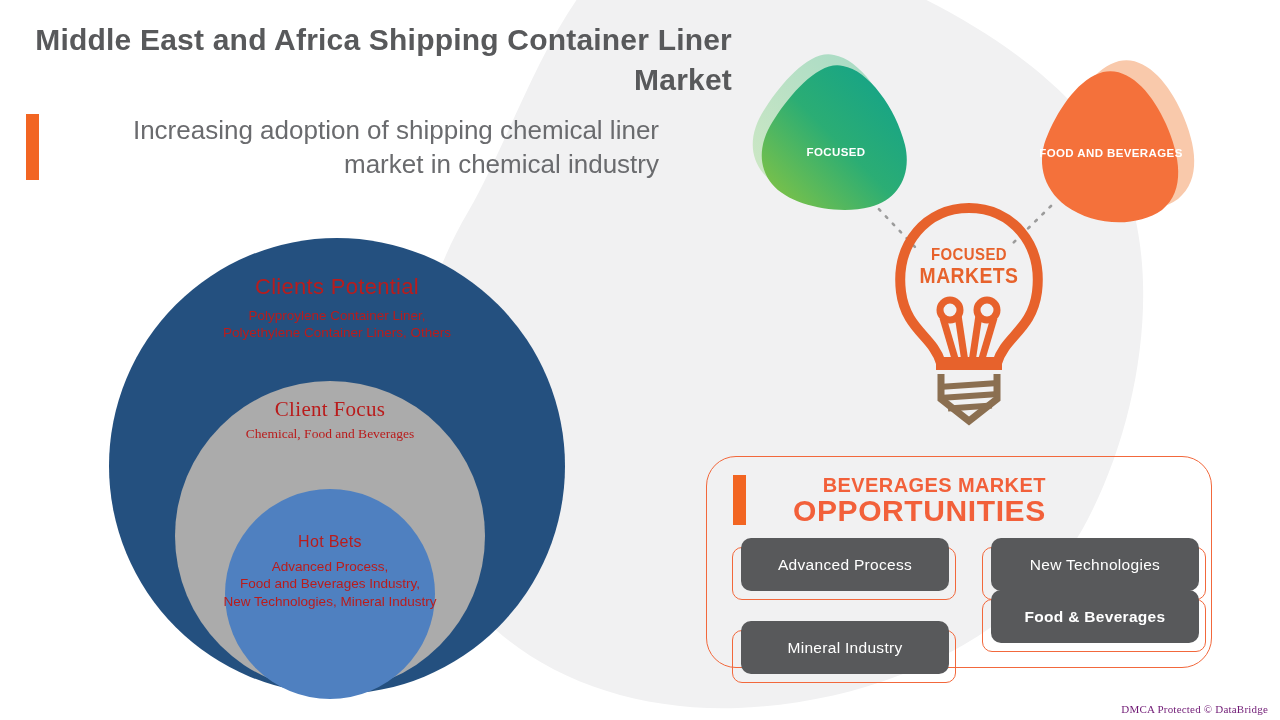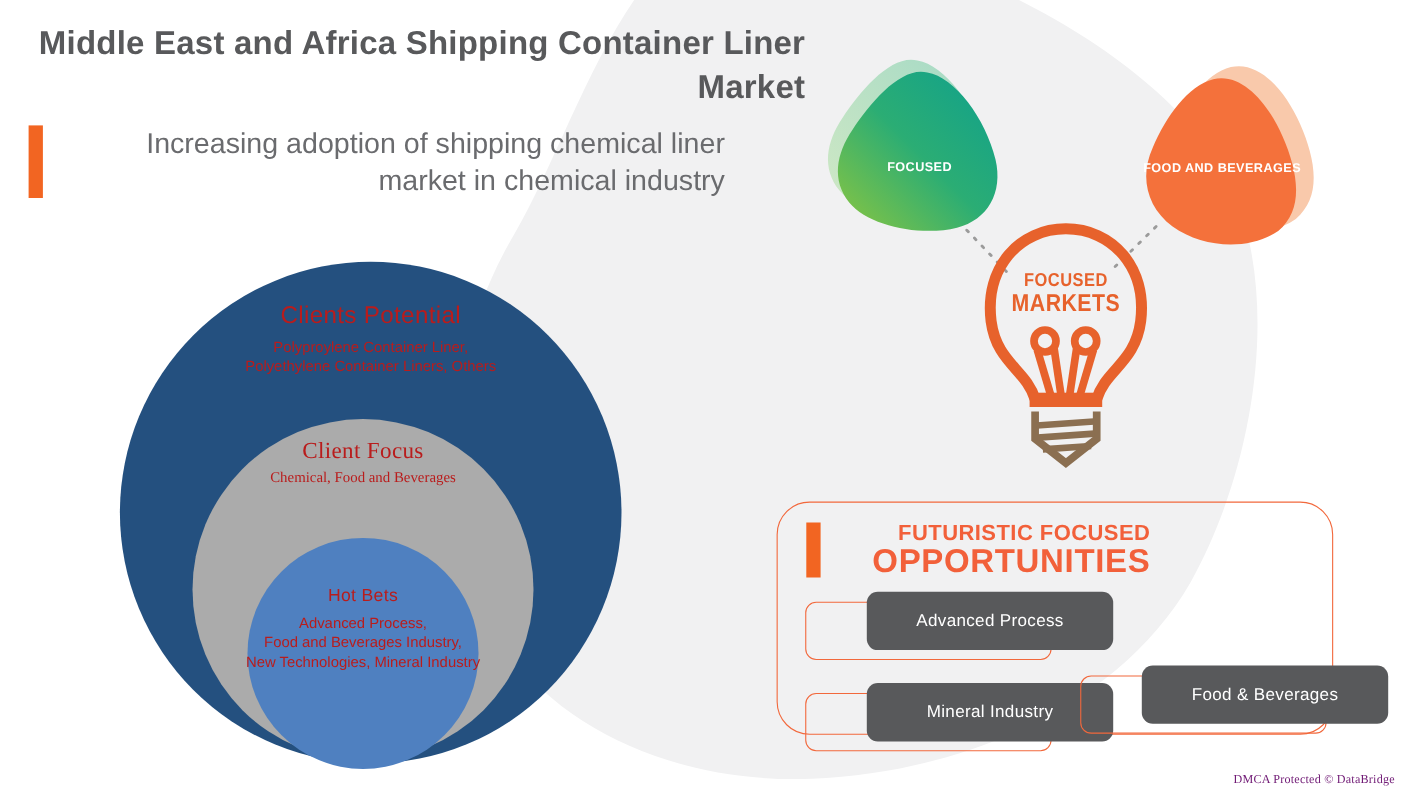--- a/index.html
+++ b/index.html
@@ -68,29 +68,29 @@
   .opp-head-text { margin-left:7px; color:#f2603a; }
   .opp-h1 { font-size:20px; font-weight:bold; letter-spacing:0.4px; line-height:1.05; }
   .opp-h2 { font-size:30px; font-weight:700; letter-spacing:0.6px; line-height:1.0;margin-left:40px; }
   .chip-zone { position:absolute; left:0; top:0; width:100%; height:100%; }
   .chip-wrap { position:absolute; width:224px; height:53px; }
   .chip-ghost {
     position:absolute; left:-9px; top:9px; width:224px; height:53px;
     border:1.2px solid #f2683c; border-radius:10px;
   }
   .chip {
-    position:absolute; left:0; top:0; width:224px; height:53px;
+    position:absolute; left:0; top:0; width:208px; height:53px;
     background:#58595b; border-radius:10px;
     display:flex; align-items:center; justify-content:center;
-    color:#ffffff; font-size:15.5px; letter-spacing:0.3px;margin-left:47px;
+    color:#ffffff; font-size:15.5px; letter-spacing:0.3px;
   }
   .cw-0 { left:34px;  top:81px; }
   .cw-1 { left:284px; top:81px; }
   .cw-2 { left:34px;  top:164px; }
-  .cw-3 { left:284px; top:148px; }
+  .cw-3 { left:284px; top:133px;font-weight:bold; }
 
   
   .dmca {
     right:12px; bottom:5px; font-size:11px; color:#701a75; letter-spacing:0.2px;font-family:Liberation Serif, serif;
   }
 </style>
 </head>
 <body>
 
 <div class="stage">
@@ -207,29 +207,33 @@
 
   <div class="abs node-label lbl-chemical">FOCUSED</div>
   <div class="abs node-label lbl-foodbev">FOOD AND BEVERAGES</div>
   <div class="abs bulb-word bulb-w1">FOCUSED</div>
   <div class="abs bulb-word bulb-w2">MARKETS</div>
 
   <div class="abs opp-panel">
     <div class="opp-head">
       <div class="opp-bar"></div>
       <div class="opp-head-text">
-        <div class="opp-h1">FUTURISTIC FOCUSED</div>
+        <div class="opp-h1">BEVERAGES MARKET</div>
         <div class="opp-h2">OPPORTUNITIES</div>
       </div>
     </div>
     <div class="chip-zone">
       <div class="chip-wrap cw-0">
         <div class="chip-ghost"></div>
         <div class="chip">Advanced Process</div>
       </div>
+      <div class="chip-wrap cw-1">
+        <div class="chip-ghost"></div>
+        <div class="chip">New Technologies</div>
+      </div>
       <div class="chip-wrap cw-2">
         <div class="chip-ghost"></div>
         <div class="chip">Mineral Industry</div>
       </div>
       <div class="chip-wrap cw-3">
         <div class="chip-ghost"></div>
         <div class="chip">Food &amp; Beverages</div>
       </div>
     </div>
   </div>

